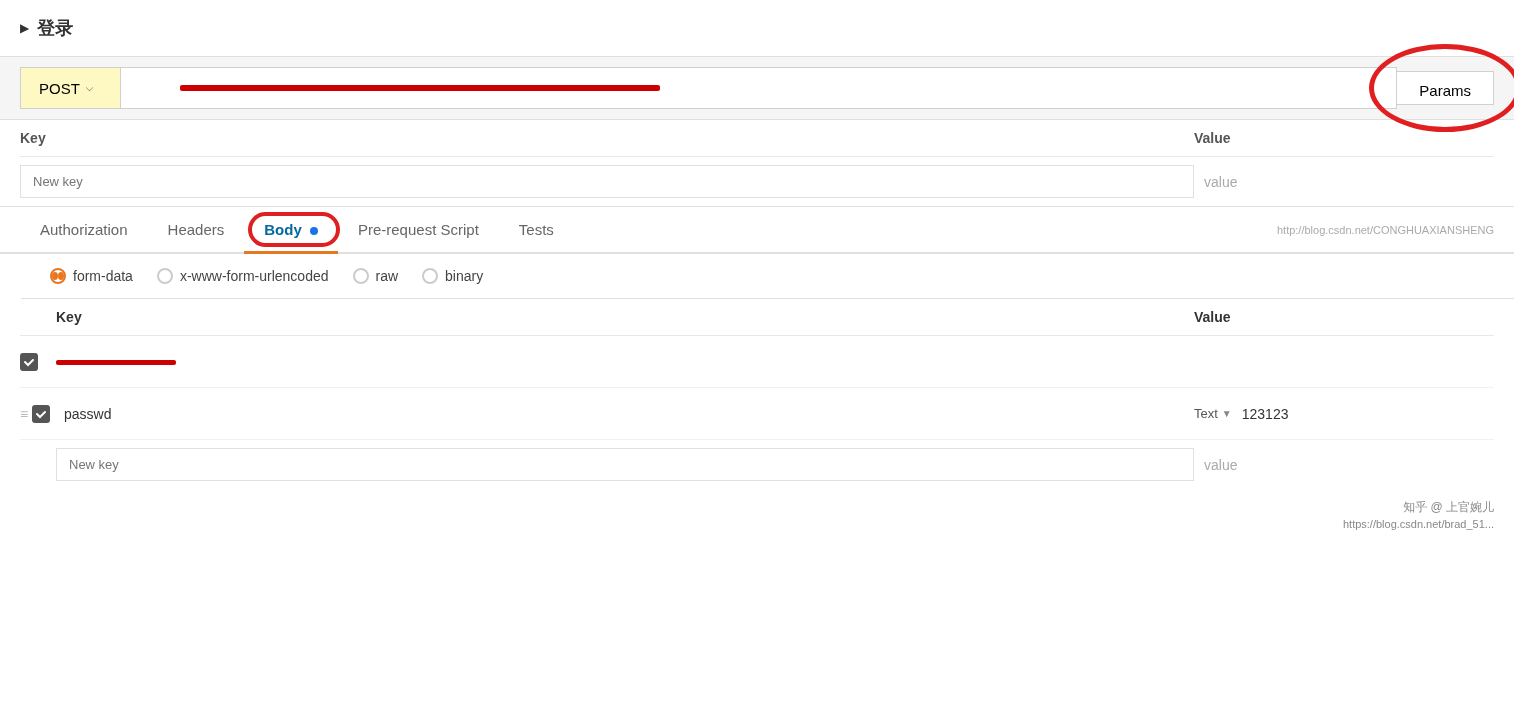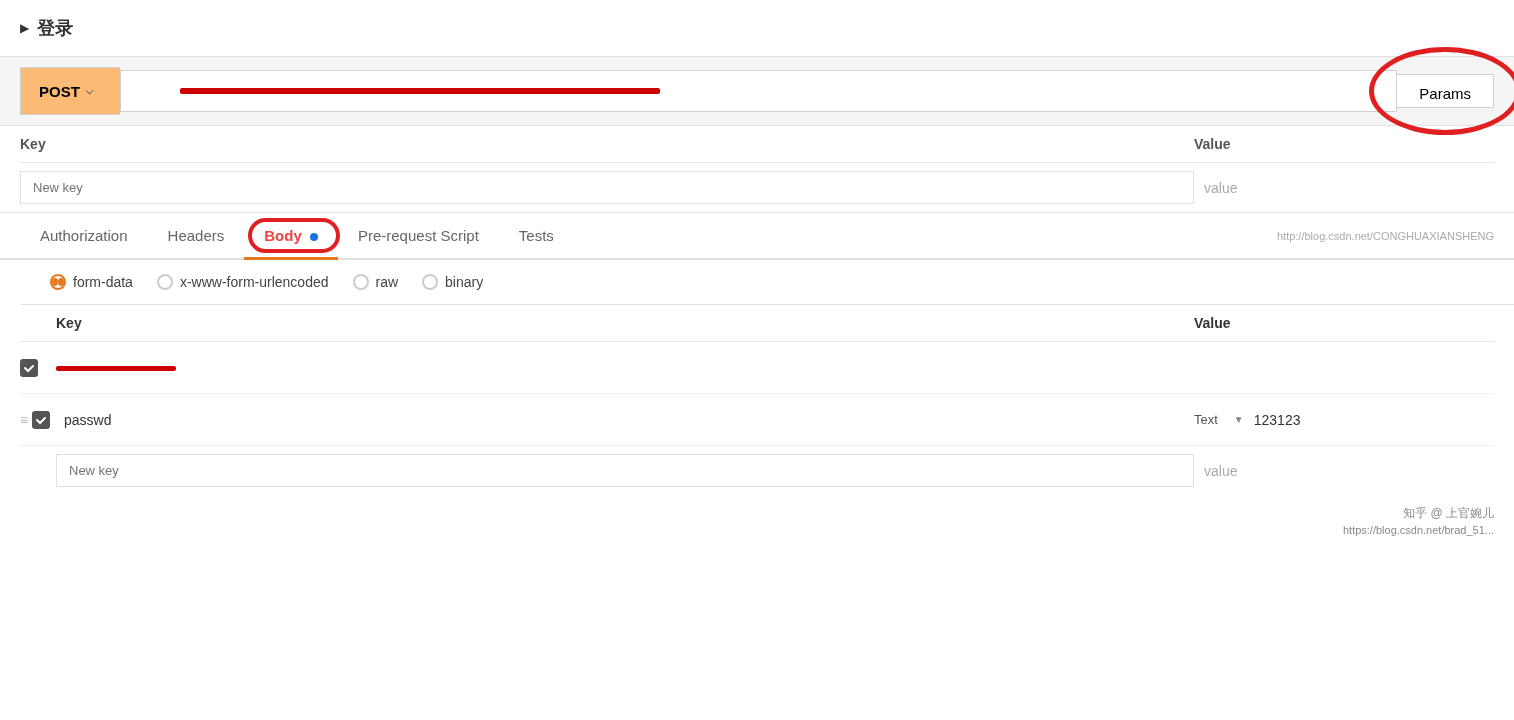--- a/index.html
+++ b/index.html
@@ -31,31 +31,31 @@
     .url-bar {
       display: flex;
       align-items: center;
       padding: 10px 20px;
       background: #f5f5f5;
       border-bottom: 1px solid #e0e0e0;
       gap: 0;
       position: relative;
     }
     .method-btn {
-      background: #fdba74;
+      background: #fef9c3;
       border: 1px solid #d0d0d0;
       border-right: none;
       padding: 10px 18px;
       font-size: 15px;
-      font-weight: bold;
+      font-weight: normal;
       display: flex;
       align-items: center;
       gap: 6px;
       cursor: pointer;
-      height: 48px;
+      height: 42px;
       min-width: 100px;
     }
     .method-btn .chevron {
       font-size: 10px;
       color: #666;
     }
     .url-input {
       flex: 1;
       border: 1px solid #d0d0d0;
       padding: 10px 14px;
@@ -141,21 +141,21 @@
       position: relative;
     }
     .tab-item {
       padding: 14px 20px;
       cursor: pointer;
       color: #666;
       font-size: 15px;
       position: relative;
     }
     .tab-item.active {
-      color: #ef4444;
+      color: #0369a1;
       font-weight: 600;
     }
     .tab-item.active::after {
       content: '';
       position: absolute;
       bottom: -2px;
       left: 0;
       right: 0;
       height: 3px;
       background: #e87722;
@@ -277,21 +277,21 @@
       display: inline-block;
       background: #cc0000;
       height: 5px;
       width: 120px;
       border-radius: 2px;
       vertical-align: middle;
     }
     .text-dropdown {
       display: flex;
       align-items: center;
-      gap: 16px;
+      gap: 4px;
       color: #555;
       font-size: 13px;
       cursor: pointer;
       margin-right: 10px;
     }
     .text-dropdown .dd-arrow { font-size: 10px; color: #888; }
     .new-key-row {
       display: flex;
       align-items: center;
       padding: 8px 0;

